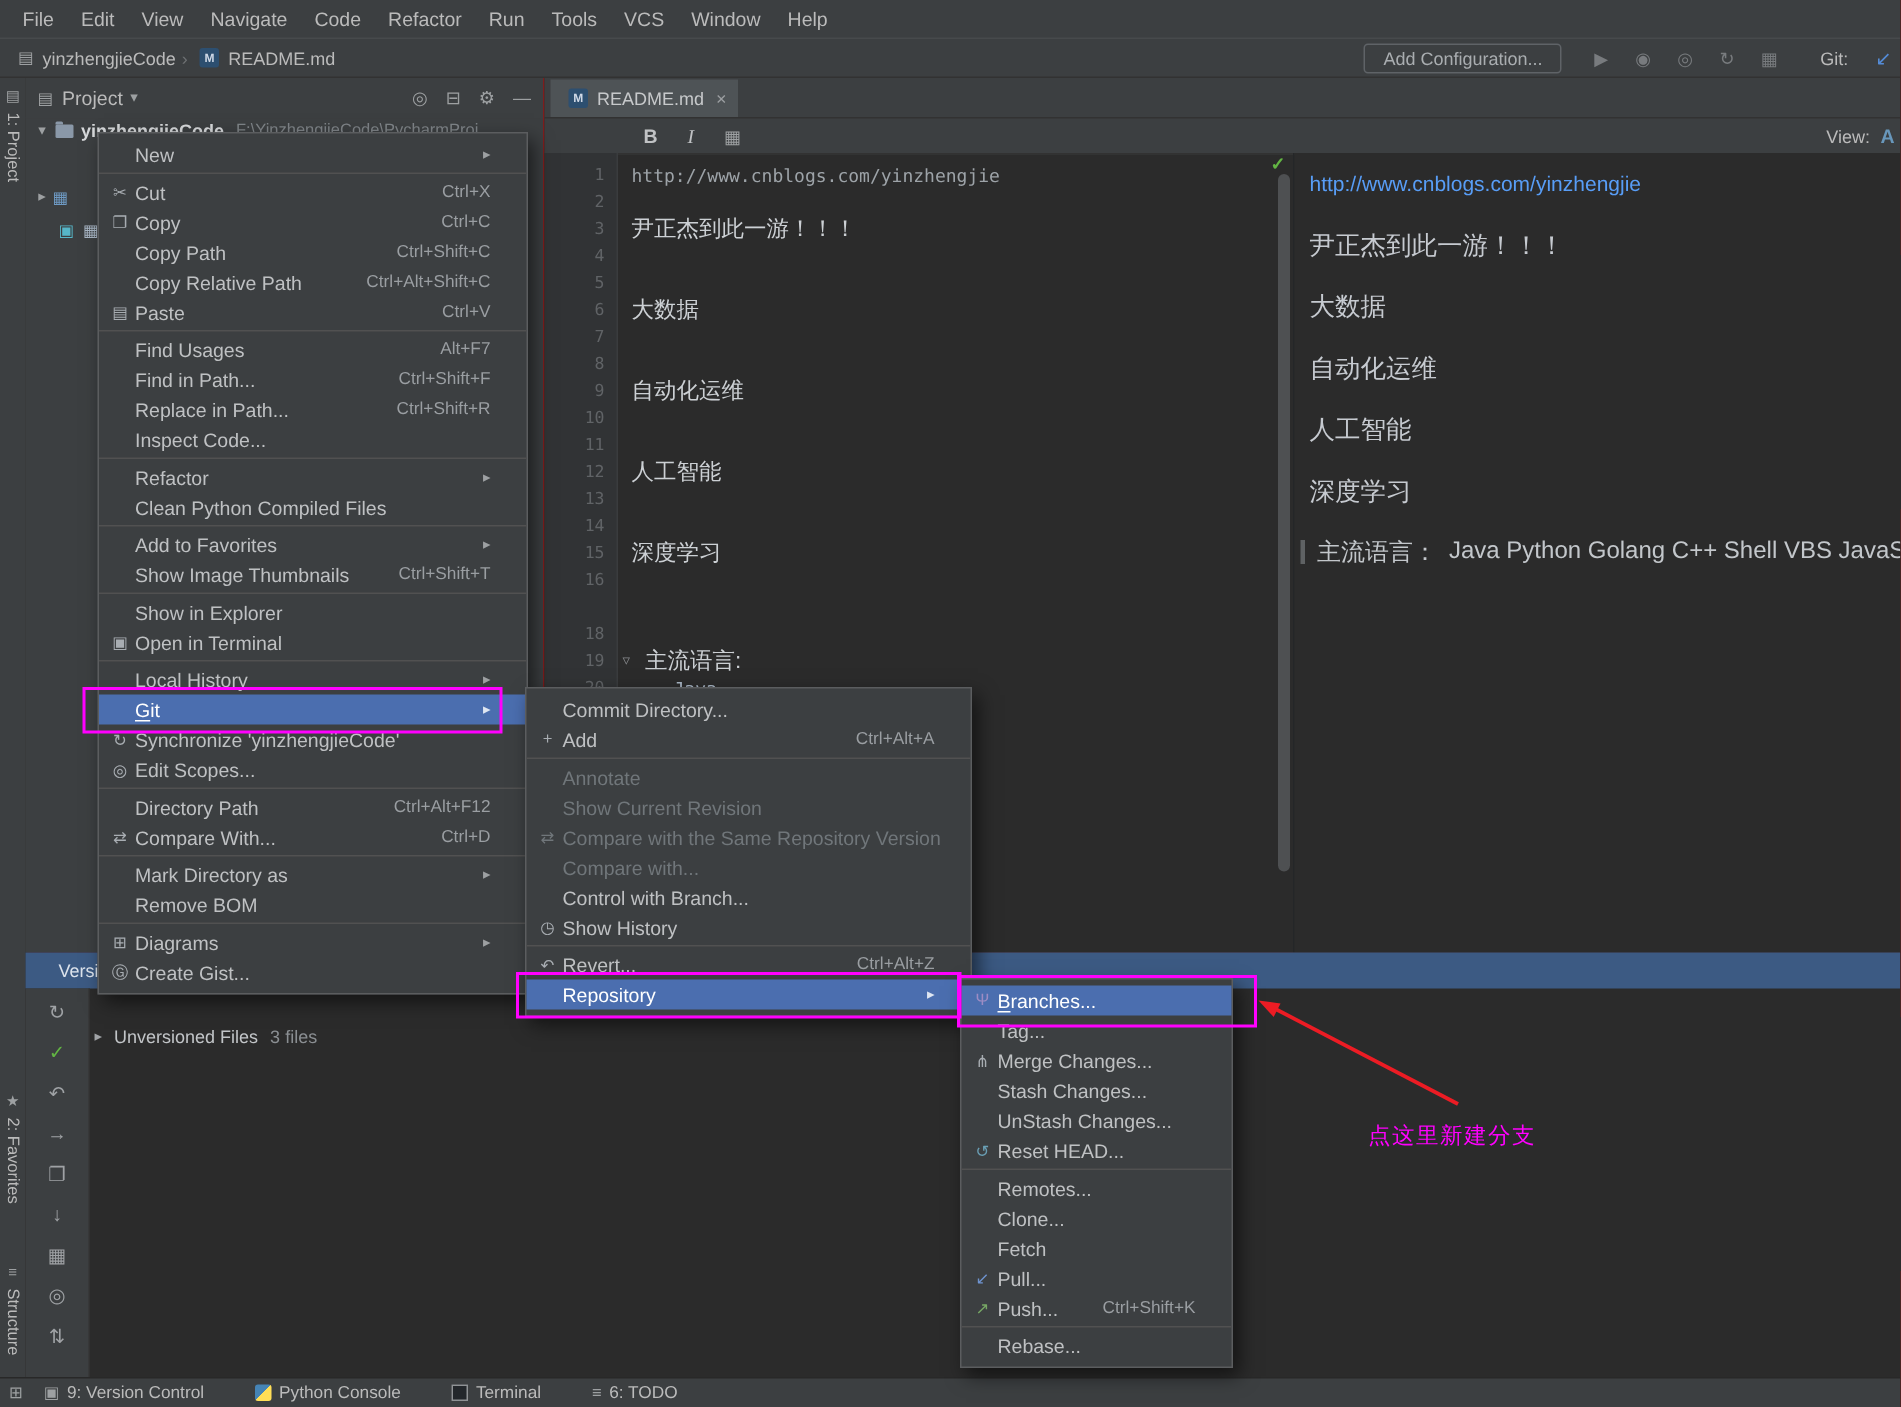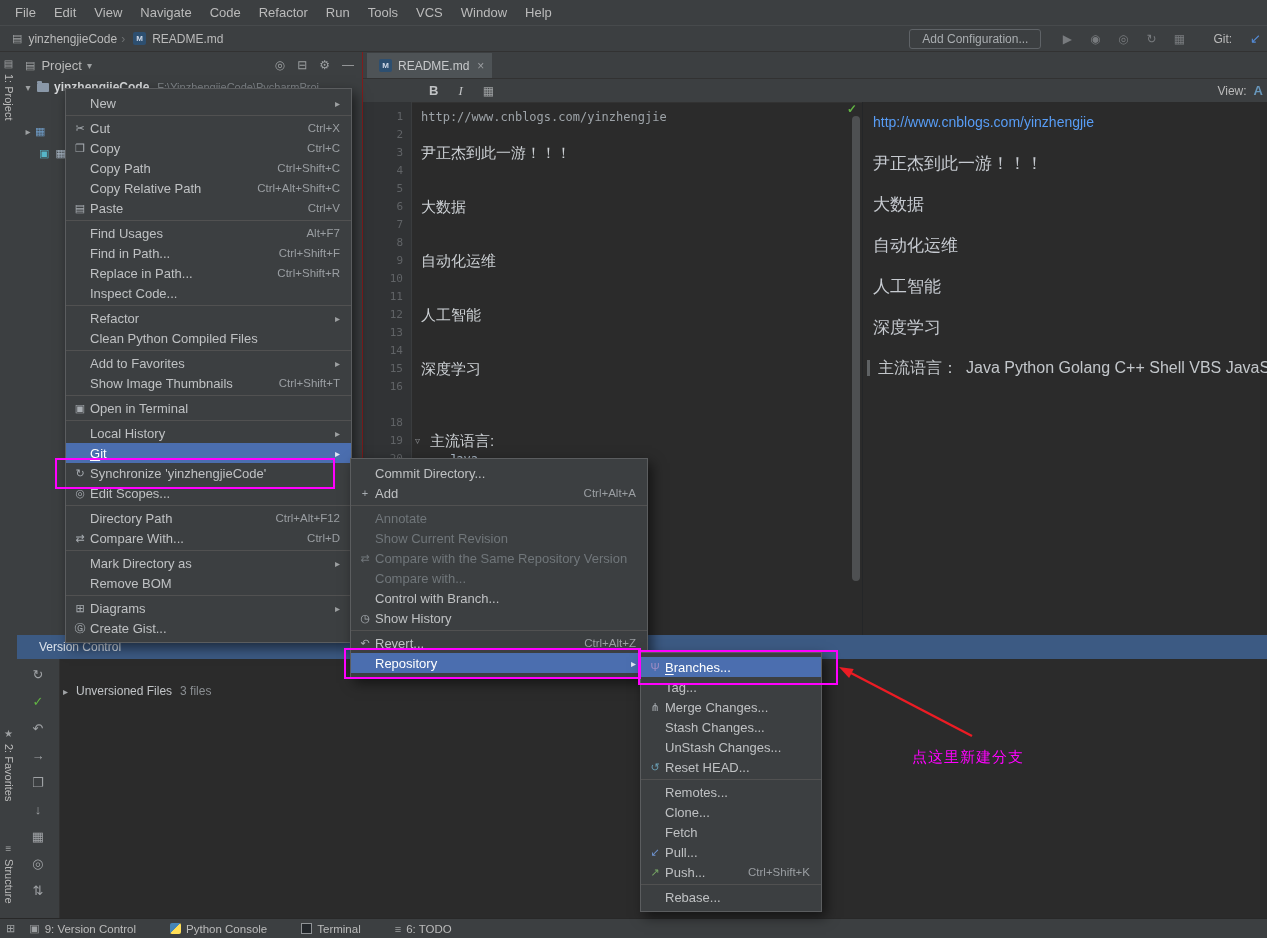--- a/index.html
+++ b/index.html
@@ -95,21 +95,21 @@
             border-top:1px solid #282828;display:flex;align-items:center;font-size:11.5px;z-index:2;}
   #sb-corner{padding:0 6px;color:#9da0a2;font-size:11px;}
   #status-items{display:flex;align-items:center;margin-left:8px;}
   .sb-item{display:flex;align-items:center;gap:5px;margin-right:34px;color:#bbbbbb;}
   .sb-glyph{color:#9da0a2;font-size:11px;}
   .py-ico{width:11px;height:11px;border-radius:2px;background:linear-gradient(135deg,#4584b6 50%,#ffde57 50%);}
   .term-ico{width:11px;height:11px;background:#23272b;border:1px solid #8f9295;box-sizing:border-box;}
   
   .menu{position:absolute;background:#3c3f41;border:1px solid #5b5d5f;box-shadow:4px 5px 12px rgba(0,0,0,.55);
         padding:4px 0;z-index:30;font-size:13px;color:#bfc1c3;}
-  .mi{height:20px;display:flex;align-items:center;padding:0 11px 0 4px;}
+  .mi{height:20px;display:flex;align-items:center;padding:0 24px 0 4px;}
   .mi .ic{width:20px;flex:none;text-align:center;font-size:11px;color:#a8adb2;}
   .mi .lbl{white-space:nowrap;}
   .mi .lbl u{text-underline-offset:2px;}
   .mi .sc{margin-left:auto;padding-left:20px;font-size:11.5px;color:#9a9ea2;white-space:nowrap;}
   .mi .arr{margin-left:auto;color:#9da0a2;font-size:10px;}
   .mi.sel{background:#4b6eaf;color:#ffffff;}
   .mi.sel .ic,.mi.sel .arr,.mi.sel .sc{color:#dfe6f2;}
   .mi.dis{color:#70767a;}
   .mi.dis .ic{color:#70767a;}
   .msep{height:1px;background:#515151;margin:2px 0;}
@@ -435,20 +435,24 @@
         <span class="lbl">Add to Favorites</span>
         <span class="arr">▸</span>
       </div>
       <div class="mi">
         <span class="ic"></span>
         <span class="lbl">Show Image Thumbnails</span>
         <span class="sc">Ctrl+Shift+T</span>
       </div>
       <div class="msep"></div>
       <div class="mi">
+        <span class="ic"></span>
+        <span class="lbl">Show in Explorer</span>
+      </div>
+      <div class="mi">
         <span class="ic">▣</span>
         <span class="lbl">Open in Terminal</span>
       </div>
       <div class="msep"></div>
       <div class="mi">
         <span class="ic"></span>
         <span class="lbl">Local History</span>
         <span class="arr">▸</span>
       </div>
       <div class="mi sel">

